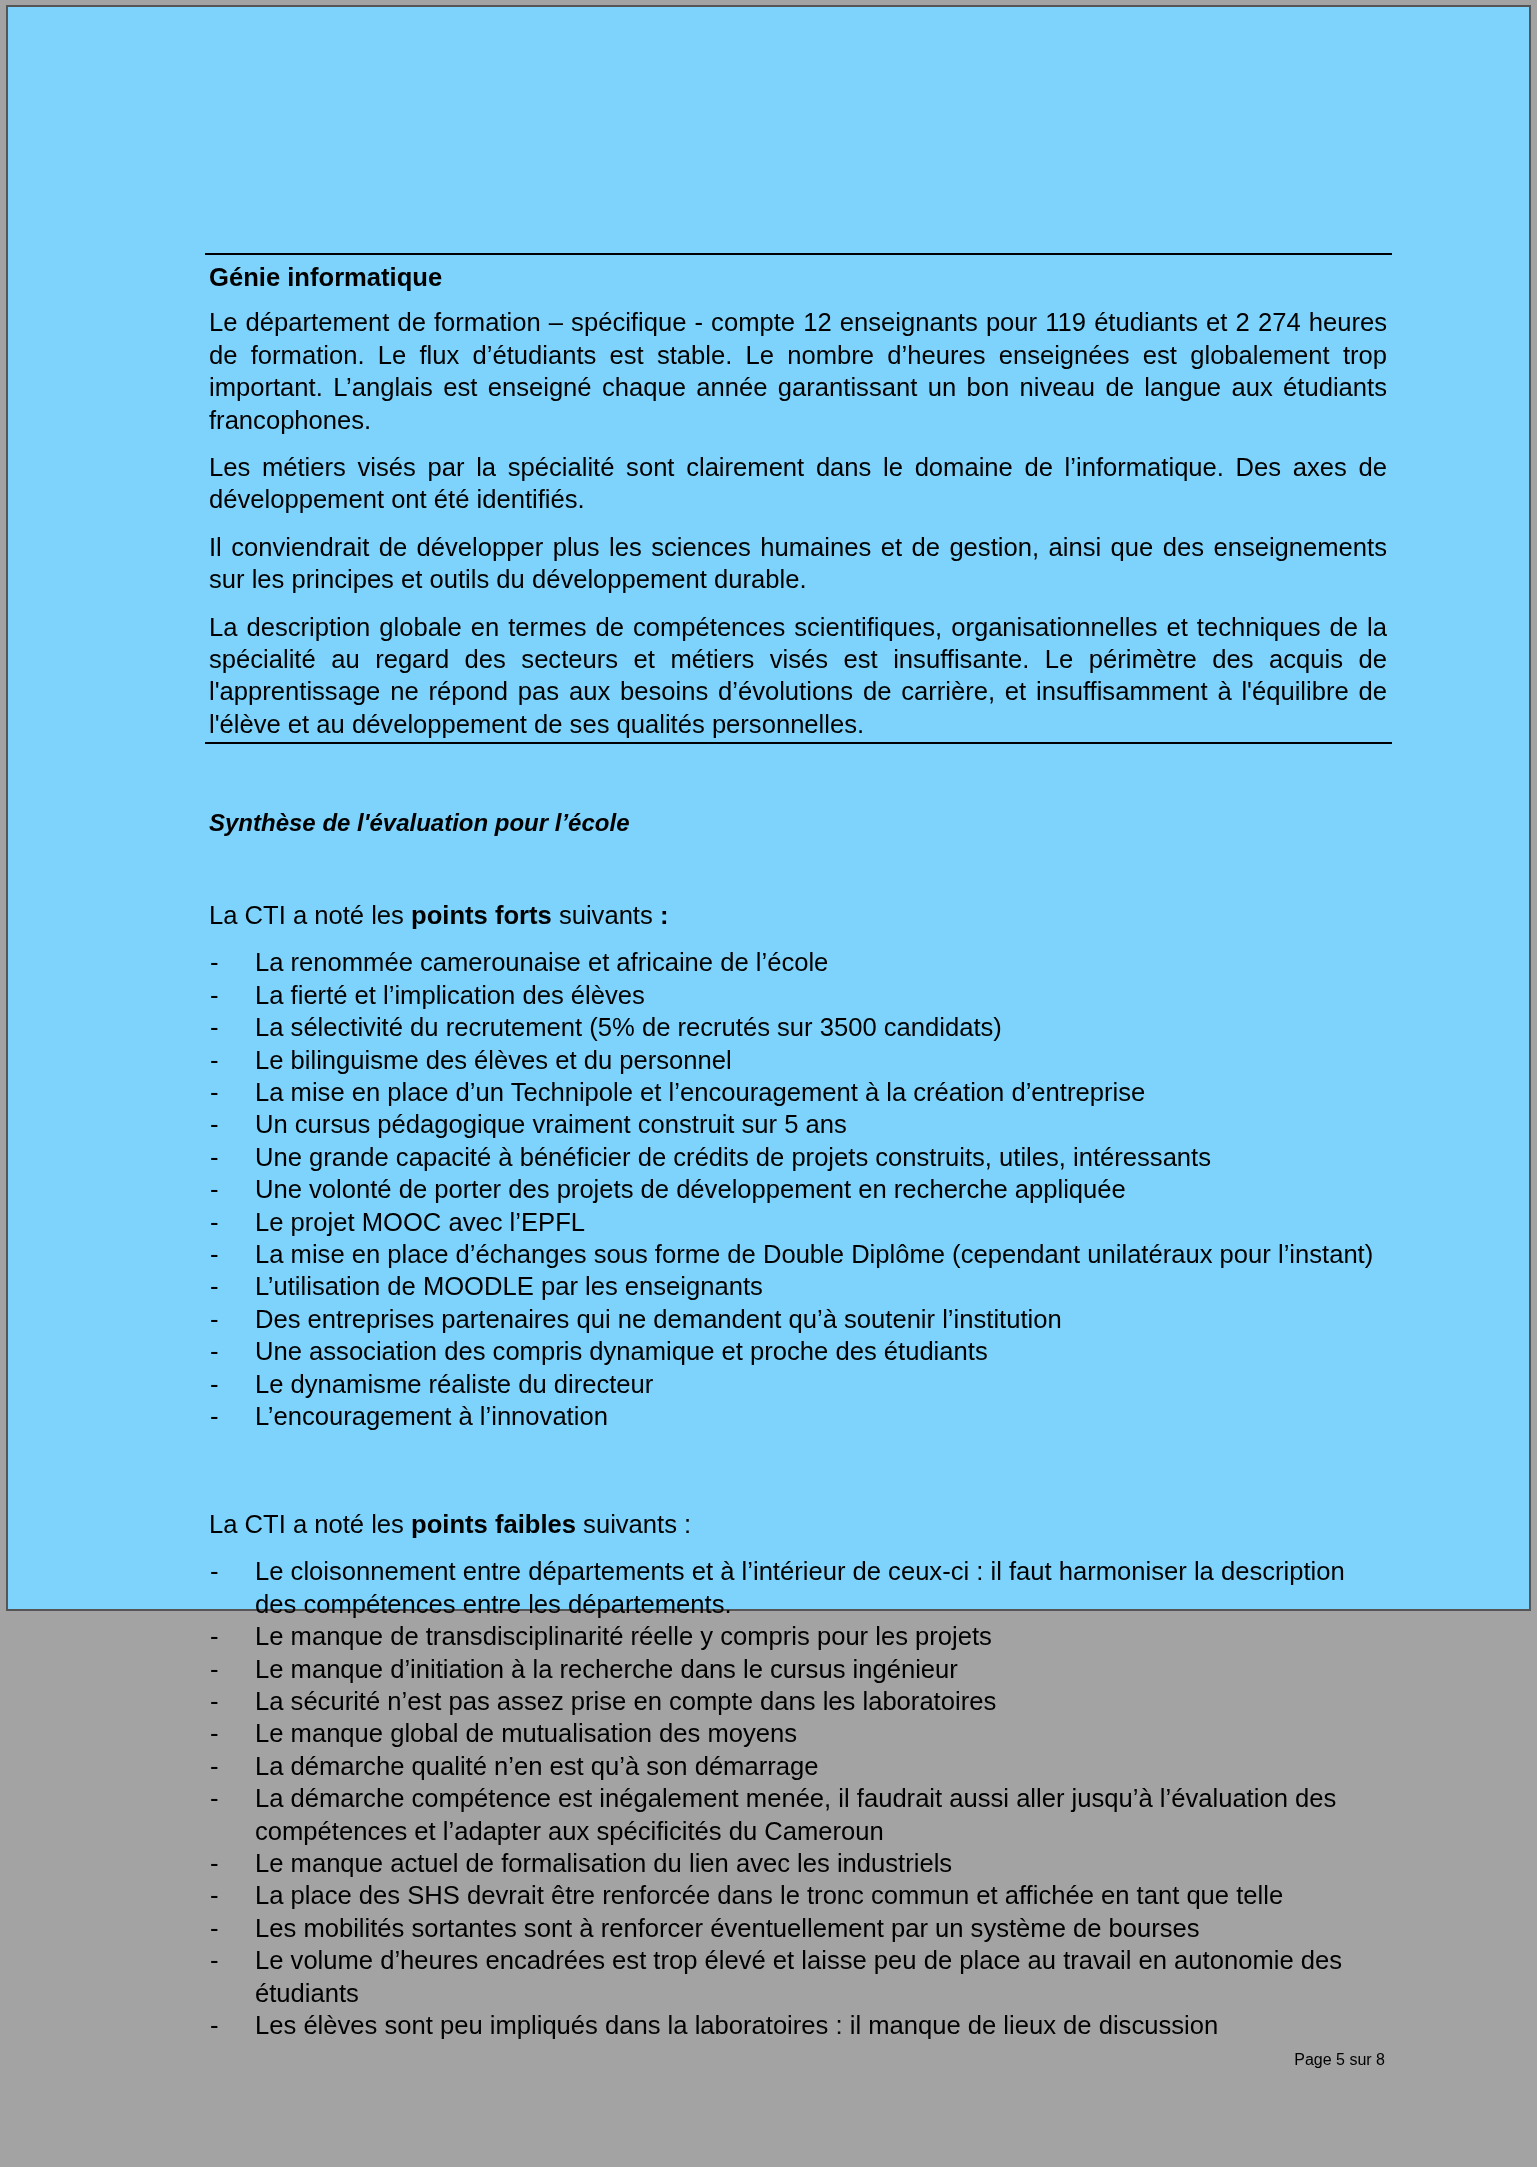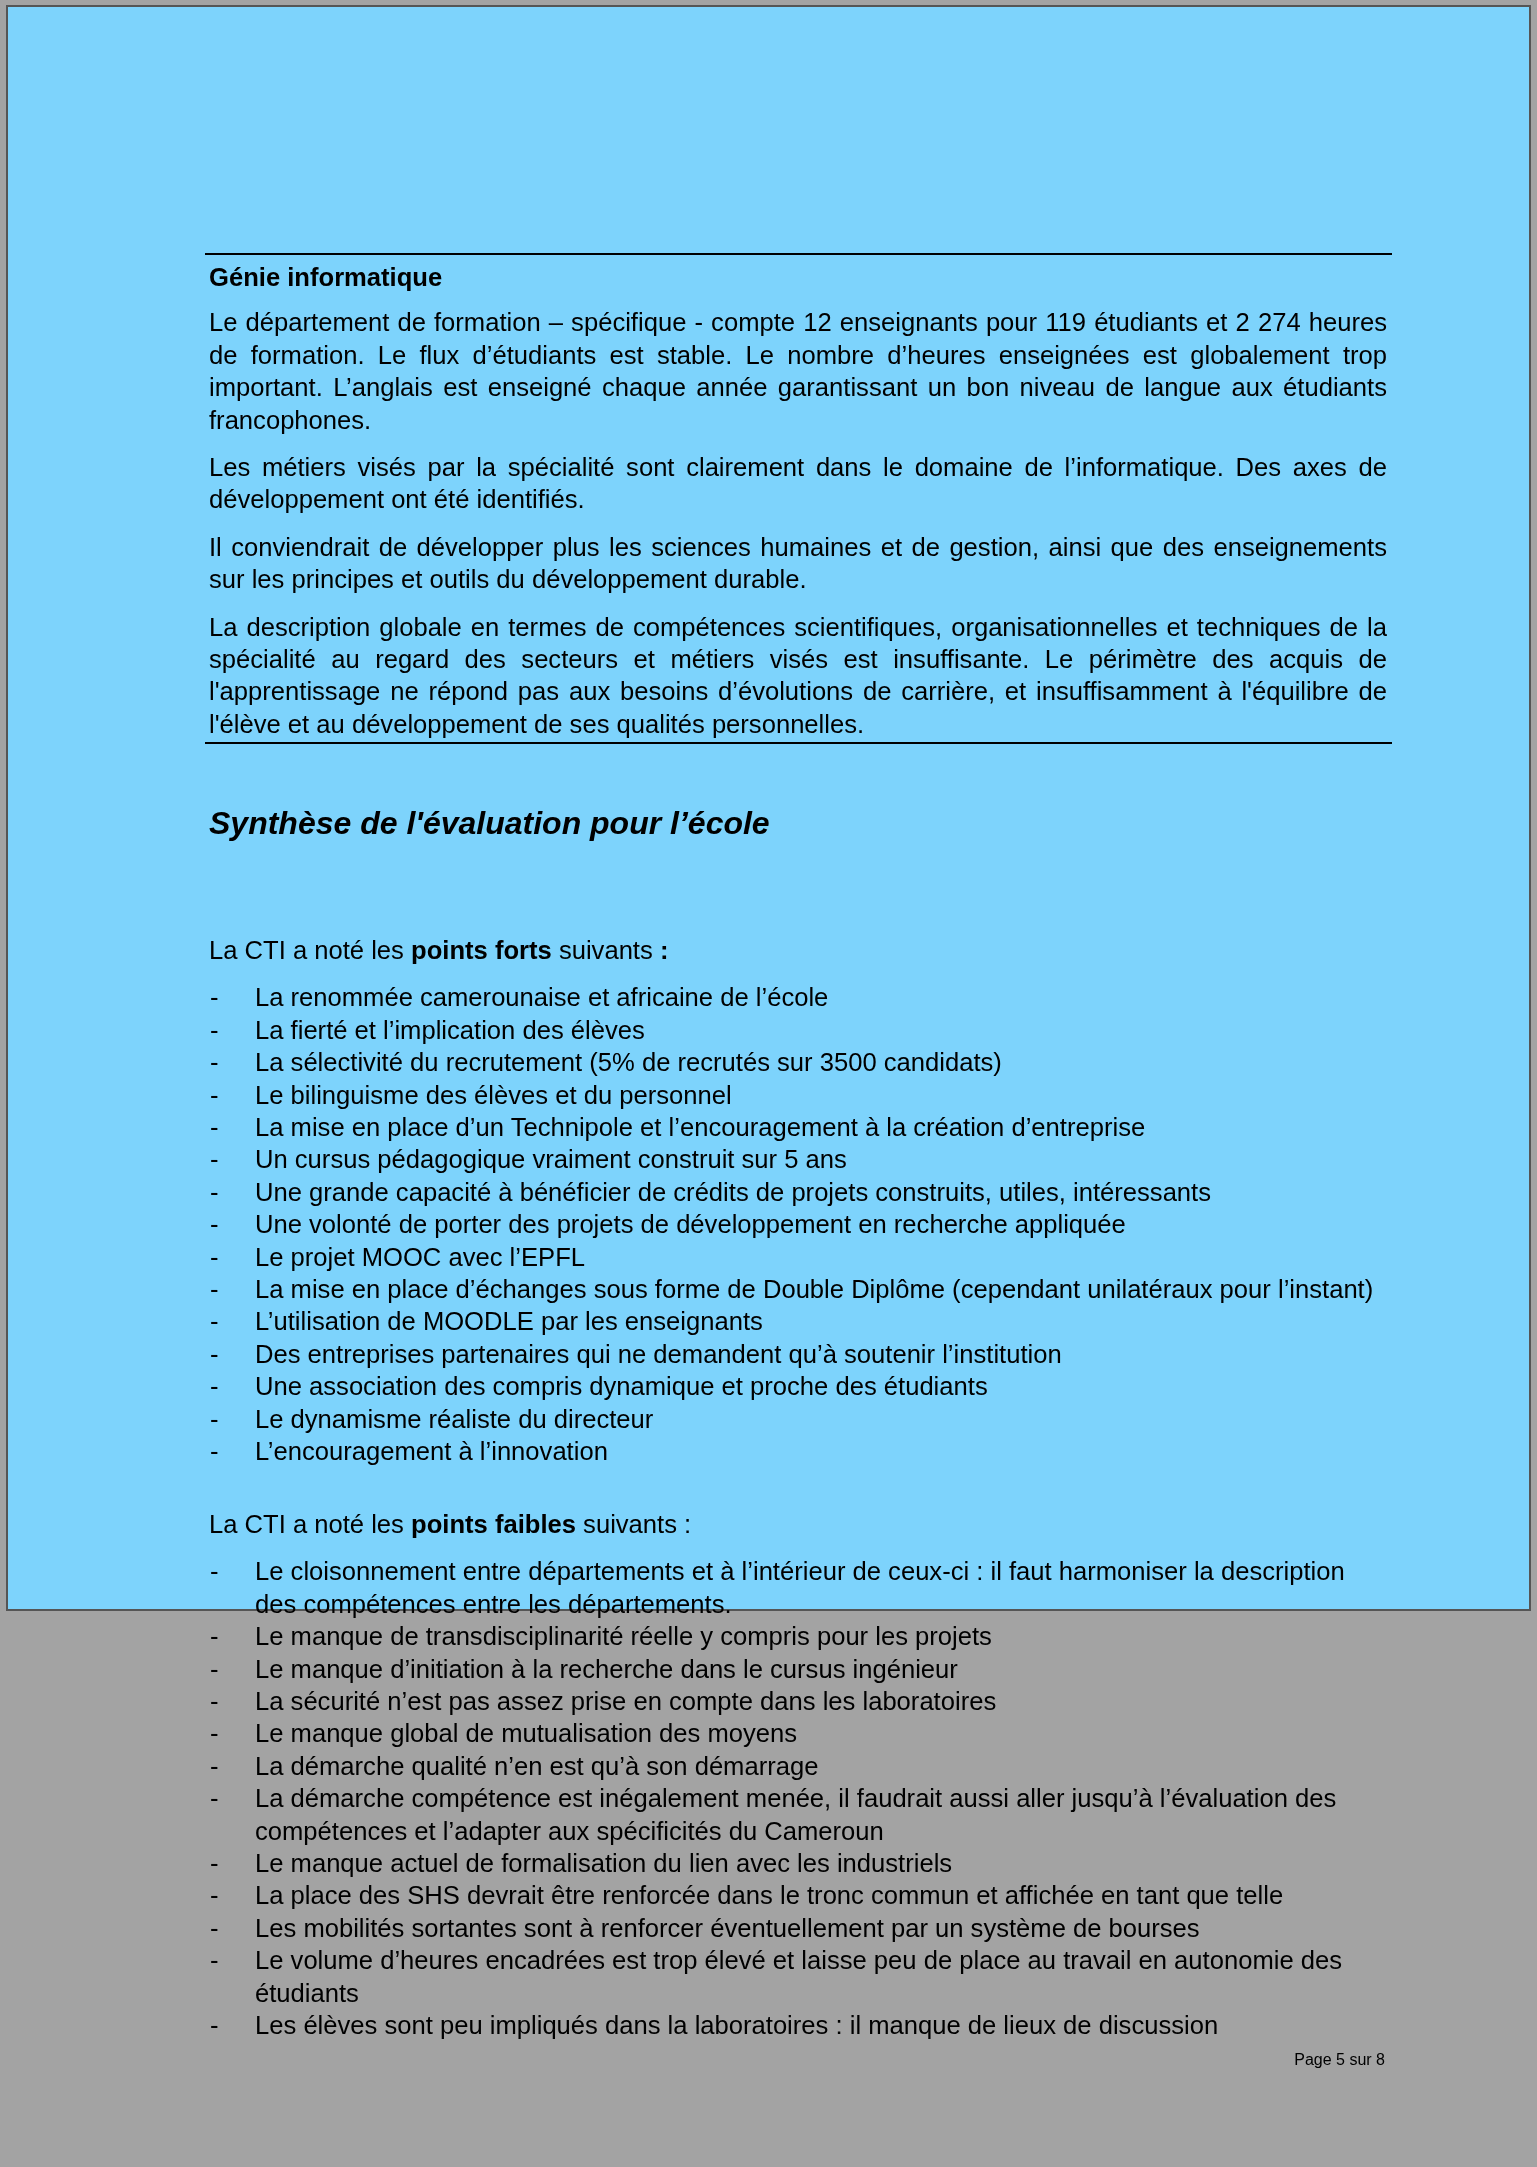--- a/index.html
+++ b/index.html
@@ -37,21 +37,21 @@
     background: #000;
   }
   .section-box { top: 254px; }
   .sec-title { font-weight: bold; margin: 0 0 13px 0; }
   .para { text-align: justify; margin: 0 0 15px 0; }
   .para:last-child { margin-bottom: 0; }
   .synth-title {
     position: absolute;
     left: 201px;
     top: 800px;
-    font-size: 32px;
+    font-size: 24px;
     line-height: 32.4px;
     font-weight: bold; font-style: italic;
     margin: 0;
   }
   .list-block { position: absolute; left: 201px; width: 1178px; font-size: 25.6px; line-height: 32.4px; }
   .intro { margin: 0 0 15px 0; }
   .intro b { font-weight: bold; }
   ul.dash { list-style: none; margin: 0; padding: 0; }
   ul.dash li { position: relative; padding-left: 46px; }
   ul.dash li .dash-mark { position: absolute; left: 1px; top: 0; }
@@ -75,21 +75,21 @@
     <p class="para">Le département de formation – spécifique - compte 12 enseignants pour 119 étudiants et 2 274 heures de formation. Le flux d’étudiants est stable. Le nombre d’heures enseignées est globalement trop important. L’anglais est enseigné chaque année garantissant un bon niveau de langue aux étudiants francophones.</p>
     <p class="para">Les métiers visés par la spécialité sont clairement dans le domaine de l’informatique. Des axes de développement ont été identifiés.</p>
     <p class="para">Il conviendrait de développer plus les sciences humaines et de gestion, ainsi que des enseignements sur les principes et outils du développement durable.</p>
     <p class="para">La description globale en termes de compétences scientifiques, organisationnelles et techniques de la spécialité au regard des secteurs et métiers visés est insuffisante. Le périmètre des acquis de l'apprentissage ne répond pas aux besoins d’évolutions de carrière, et insuffisamment à l'équilibre de l'élève et au développement de ses qualités personnelles.</p>
   </div>
 
   <div class="rule" style="top:735px;"></div>
 
   <p class="synth-title">Synthèse de l'évaluation pour l’école</p>
 
-  <div class="list-block" style="top:927px;">
+  <div class="list-block" style="top:892px;">
     <p class="intro"><span>La CTI a noté les </span><b>points forts</b><span> suivants </span><b>:</b></p>
     <ul class="dash" id="strengths-list">
         <li><span class="dash-mark">-</span><span>La renommée camerounaise et africaine de l’école</span></li>
         <li><span class="dash-mark">-</span><span>La fierté et l’implication des élèves</span></li>
         <li><span class="dash-mark">-</span><span>La sélectivité du recrutement (5% de recrutés sur 3500 candidats)</span></li>
         <li><span class="dash-mark">-</span><span>Le bilinguisme des élèves et du personnel</span></li>
         <li><span class="dash-mark">-</span><span>La mise en place d’un Technipole et l’encouragement à la création d’entreprise</span></li>
         <li><span class="dash-mark">-</span><span>Un cursus pédagogique vraiment construit sur 5 ans</span></li>
         <li><span class="dash-mark">-</span><span>Une grande capacité à bénéficier de crédits de projets construits, utiles, intéressants</span></li>
         <li><span class="dash-mark">-</span><span>Une volonté de porter des projets de développement en recherche appliquée</span></li>

